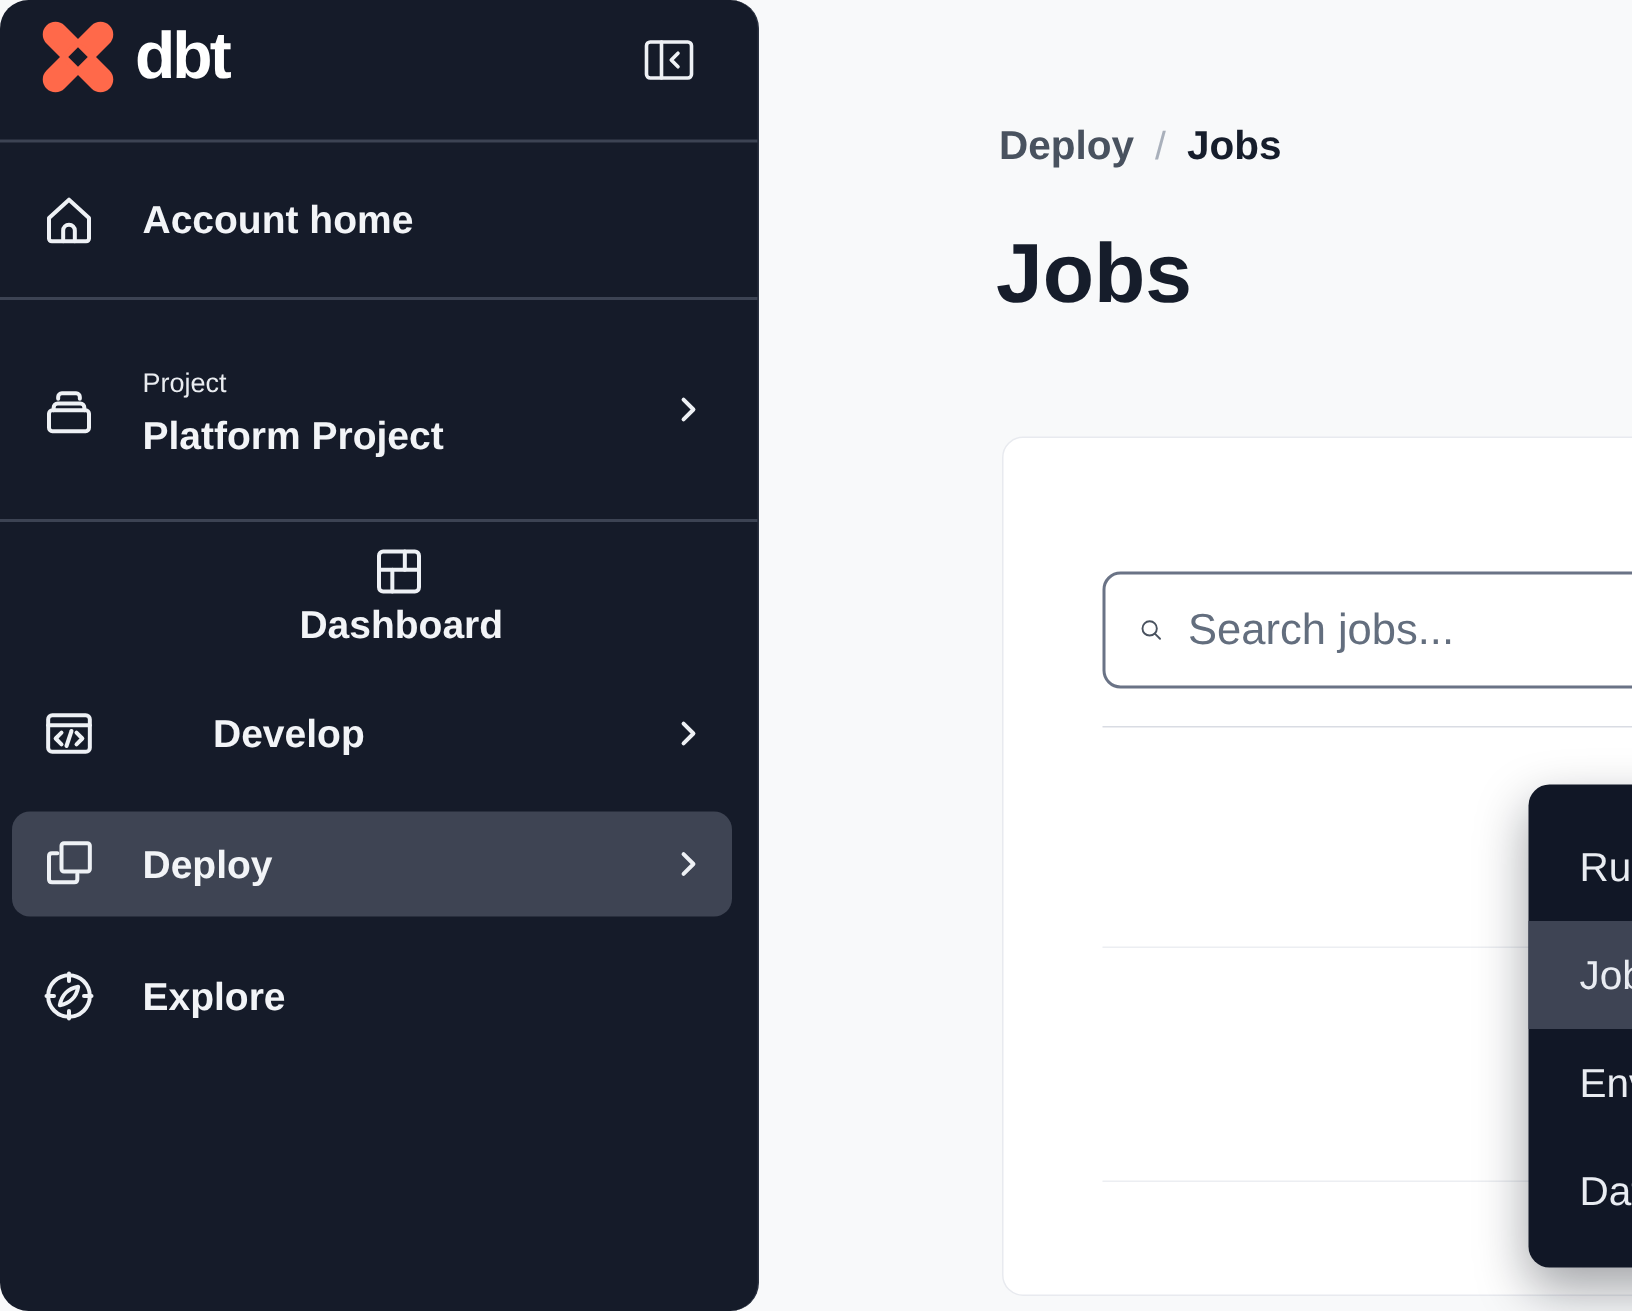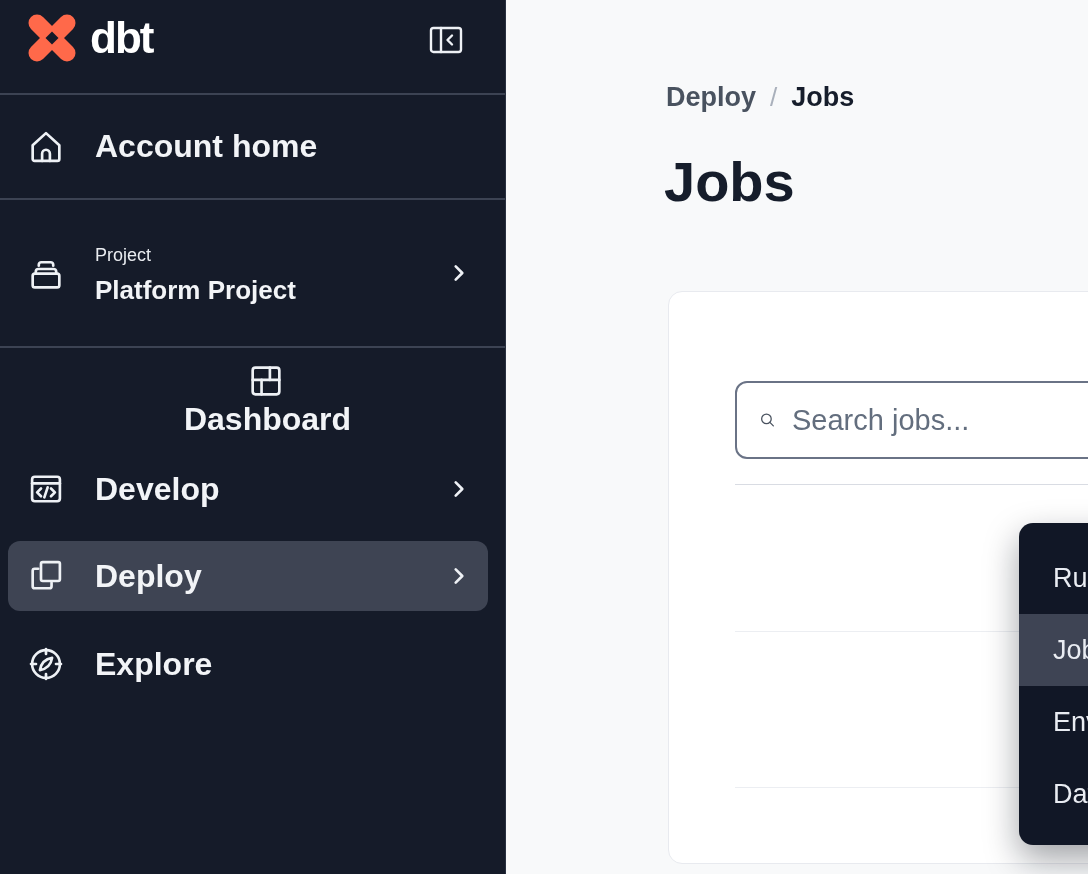--- a/index.html
+++ b/index.html
@@ -6,42 +6,42 @@
   html,body { width:1088px; height:874px; }
   body {
     position:relative; overflow:hidden;
     background:#f8f9fa;
     font-family:"Liberation Sans", sans-serif;
   }
 
   
   .sidebar {
     position:absolute; left:0; top:0; width:506px; height:874px;
-    background:#151b29; border-right:1px solid #2a3140;
+    background:#151b29; border-right:1px solid #2a3140;border-radius:19px;
   }
   .logo { position:absolute; left:26px; top:10px; height:56px; display:flex; align-items:center; gap:12px; }
   .logo-text { color:#ffffff; font-size:44px; font-weight:700; letter-spacing:-2px; line-height:56px; }
   .collapse-btn {
     position:absolute; left:424px; top:20px; width:44px; height:40px;
     display:flex; align-items:center; justify-content:center; cursor:pointer; background:transparent; border:none;
   }
   .sb-div { position:absolute; left:0; right:0; height:2px; background:#3c4353; }
 
   .nav-row {
     position:absolute; left:0; width:506px;
     display:flex; align-items:center; cursor:pointer;
   }
   .nav-row .icon { width:40px; height:40px; margin-left:26px; flex:0 0 40px; display:flex; }
-  .nav-label { margin-left:29px; font-size:32px; font-weight:700; color:#f2f4f7; }
+  .nav-label { margin-left:29px; font-size:26px; font-weight:700; color:#f2f4f7; }
   .nav-chevron { position:absolute; left:448px; top:50%; transform:translateY(-50%); width:22px; height:22px; display:flex; }
 
   .row-account   { top:94px;  height:105px; }
   .row-project   { top:199px; height:148px; }
   .row-dashboard { top:361px; height:80px;flex-direction:column; }
-  .row-develop   { top:449px; height:80px; }
+  .row-develop   { top:449px; height:80px;gap:47px; }
   .row-deploy    { top:541px; height:70px; left:8px; width:480px; background:#3e4453; border-radius:12px; }
   .row-deploy .icon { margin-left:18px; }
   .row-deploy .nav-chevron { left:440px; }
   .row-explore   { top:624px; height:80px; }
 
   .project-lines { margin-left:29px; display:flex; flex-direction:column; }
   .project-eyebrow { font-size:18px; font-weight:400; color:#e9ecf0; line-height:33px; }
   .project-name { font-size:26px; font-weight:700; color:#f2f4f7; line-height:36px; }
 
   svg.stroke { fill:none; stroke:#eef1f5; stroke-width:2.4; stroke-linecap:round; stroke-linejoin:round; }

